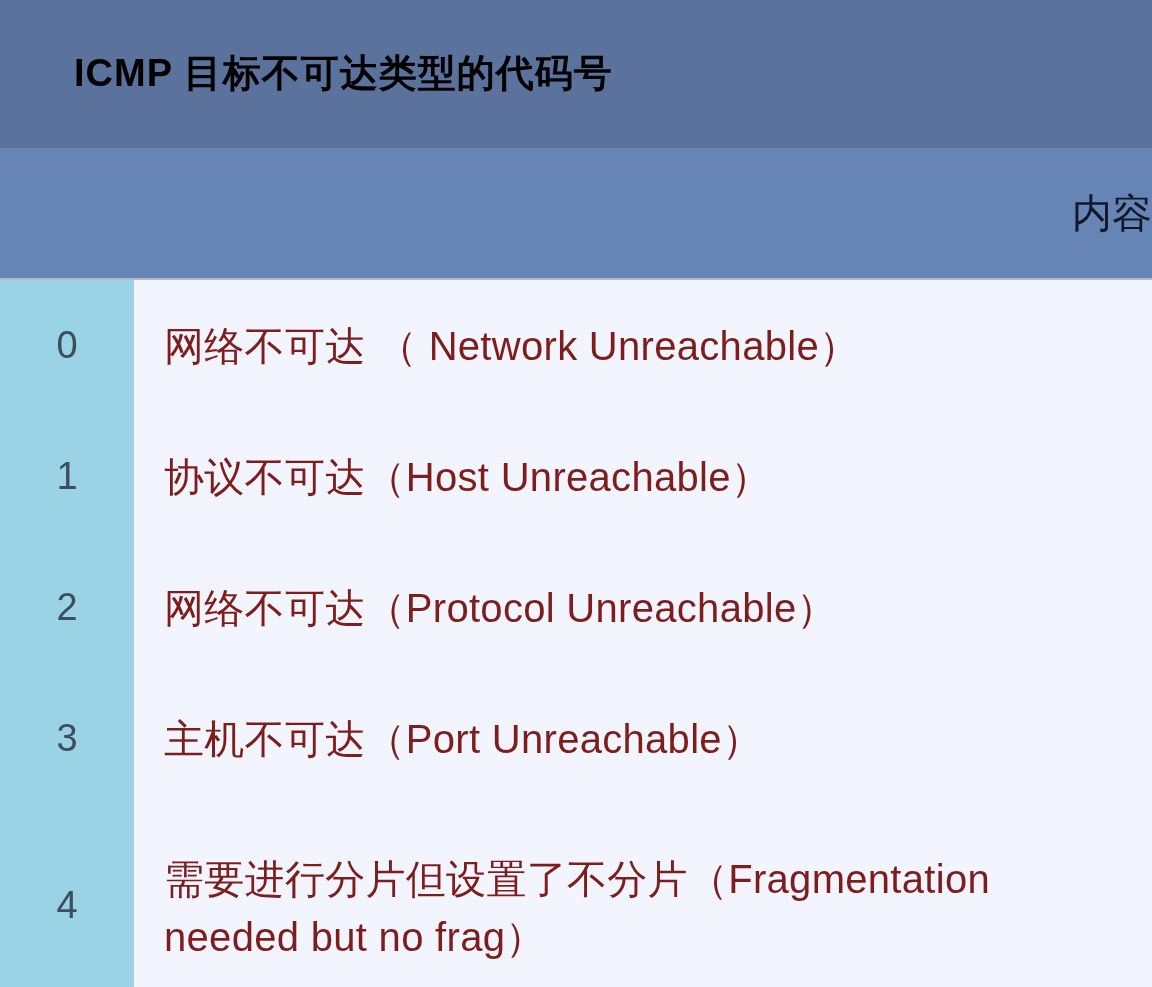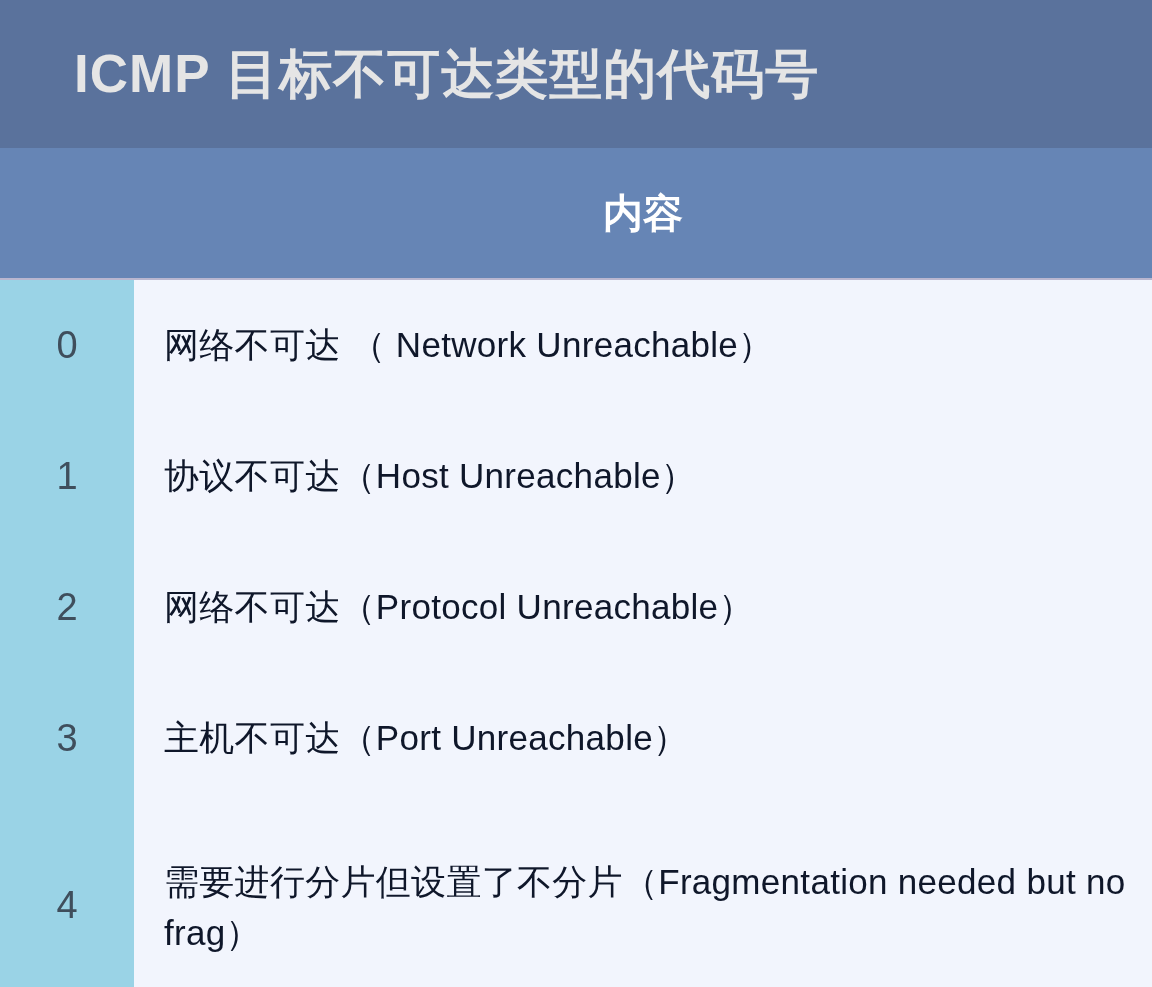--- a/index.html
+++ b/index.html
@@ -24,22 +24,22 @@
   
   .title-bar {
     height: 148px;
     background: #5a729c;
     display: flex;
     align-items: center;
     box-sizing: border-box;
     padding-left: 74px;
   }
   .title-text {
-    color: #e5e5e5;
-    font-size: 53px;
+    color: #000000;
+    font-size: 38px;
     font-weight: bold;
     letter-spacing: 1px;
     line-height: 1.1;
     white-space: nowrap;
   }
 
   
   .icmp-table {
     width: 1152px;
     border-collapse: collapse;
@@ -56,24 +56,24 @@
     margin: 0;
     border: none;
     vertical-align: middle;
     font-weight: normal;
   }
   .th-code {
     border-right: 2px solid #7b96c0;
   }
   .th-code .th-label,
   .th-content .th-label {
-    color: #ffffff;
+    color: #0f172a;
     font-size: 40px;
-    font-weight: bold;
-    text-align: center;
+    font-weight: normal;
+    text-align: right;
     display: block;
     line-height: 1.2;
   }
   .th-content {
     text-align: center;
   }
 
   
   .header-underline td {
     padding: 0;
@@ -90,22 +90,22 @@
   }
   .cell-code {
     background: #9ad3e6 !important;
     text-align: center;
     color: #3f4e5c;
     font-size: 38px;
     line-height: 1.1;
     width: 134px;
   }
   .cell-content {
-    color: #0f172a;
-    font-size: 35px;
+    color: #7f1d1d;
+    font-size: 40px;
     line-height: 1.45;
     padding: 0 24px 0 30px !important;
     letter-spacing: 0.3px;
   }
   .row-single td { height: 131px; }
   .row-double td { height: 200px; }
   .row-double .cell-content { padding-top: 4px !important; }
 
   
   .tail-strip {

